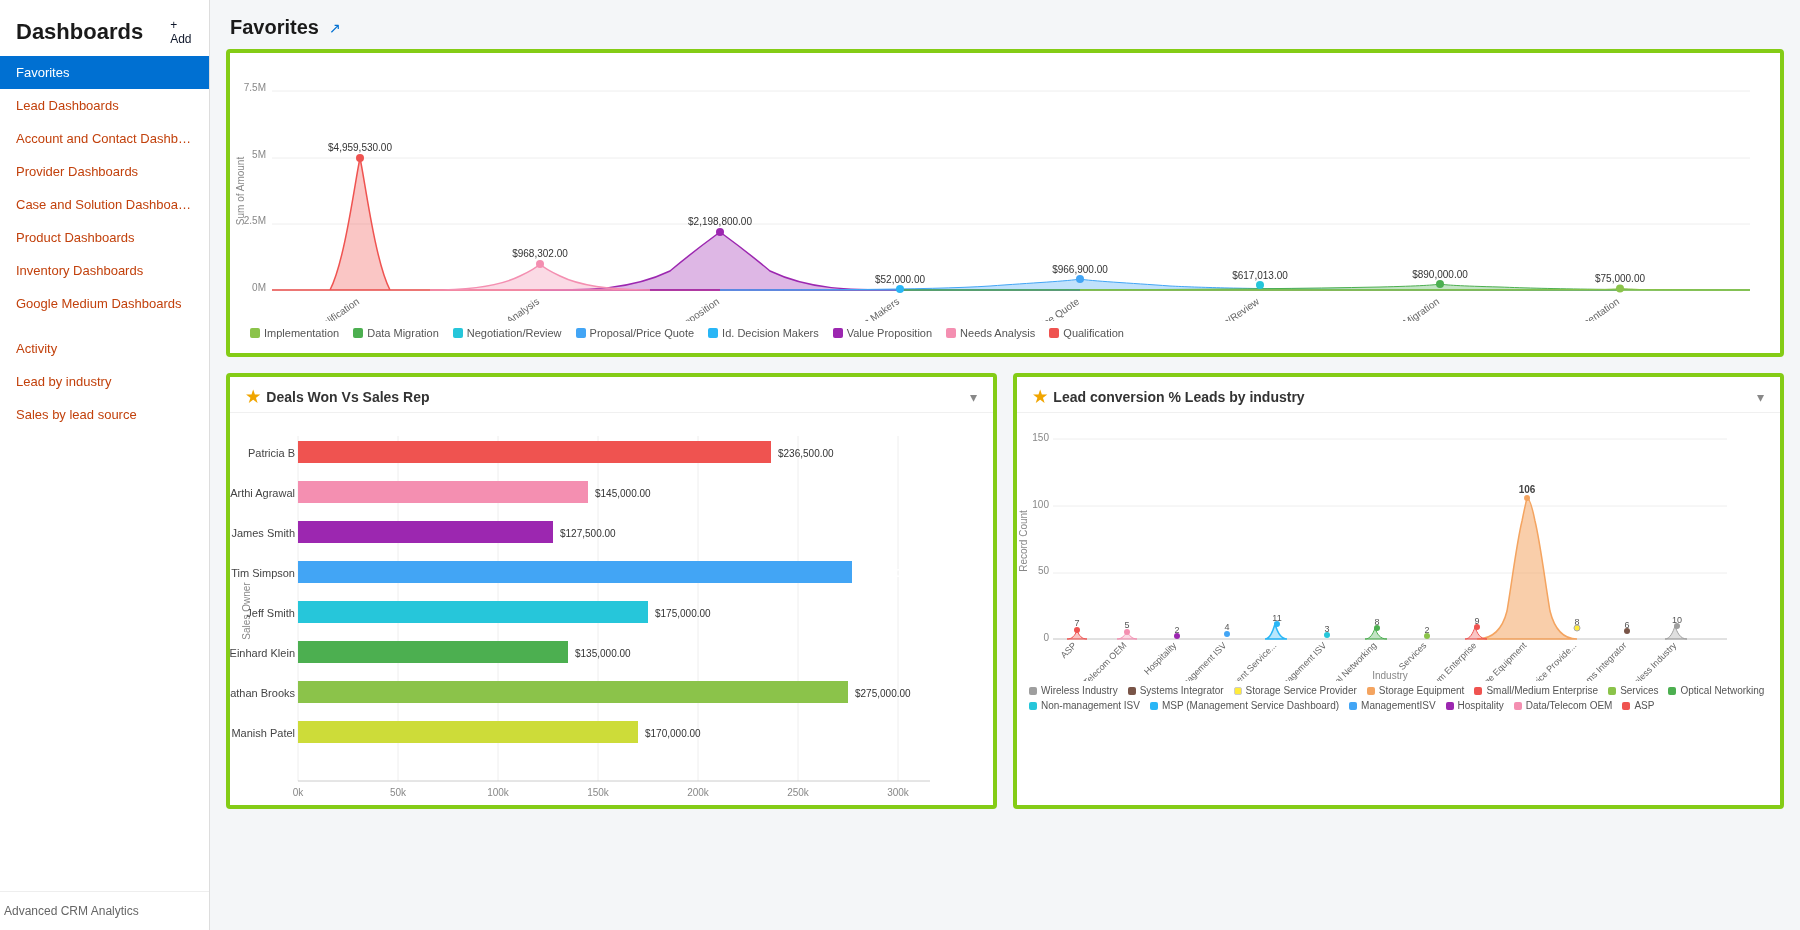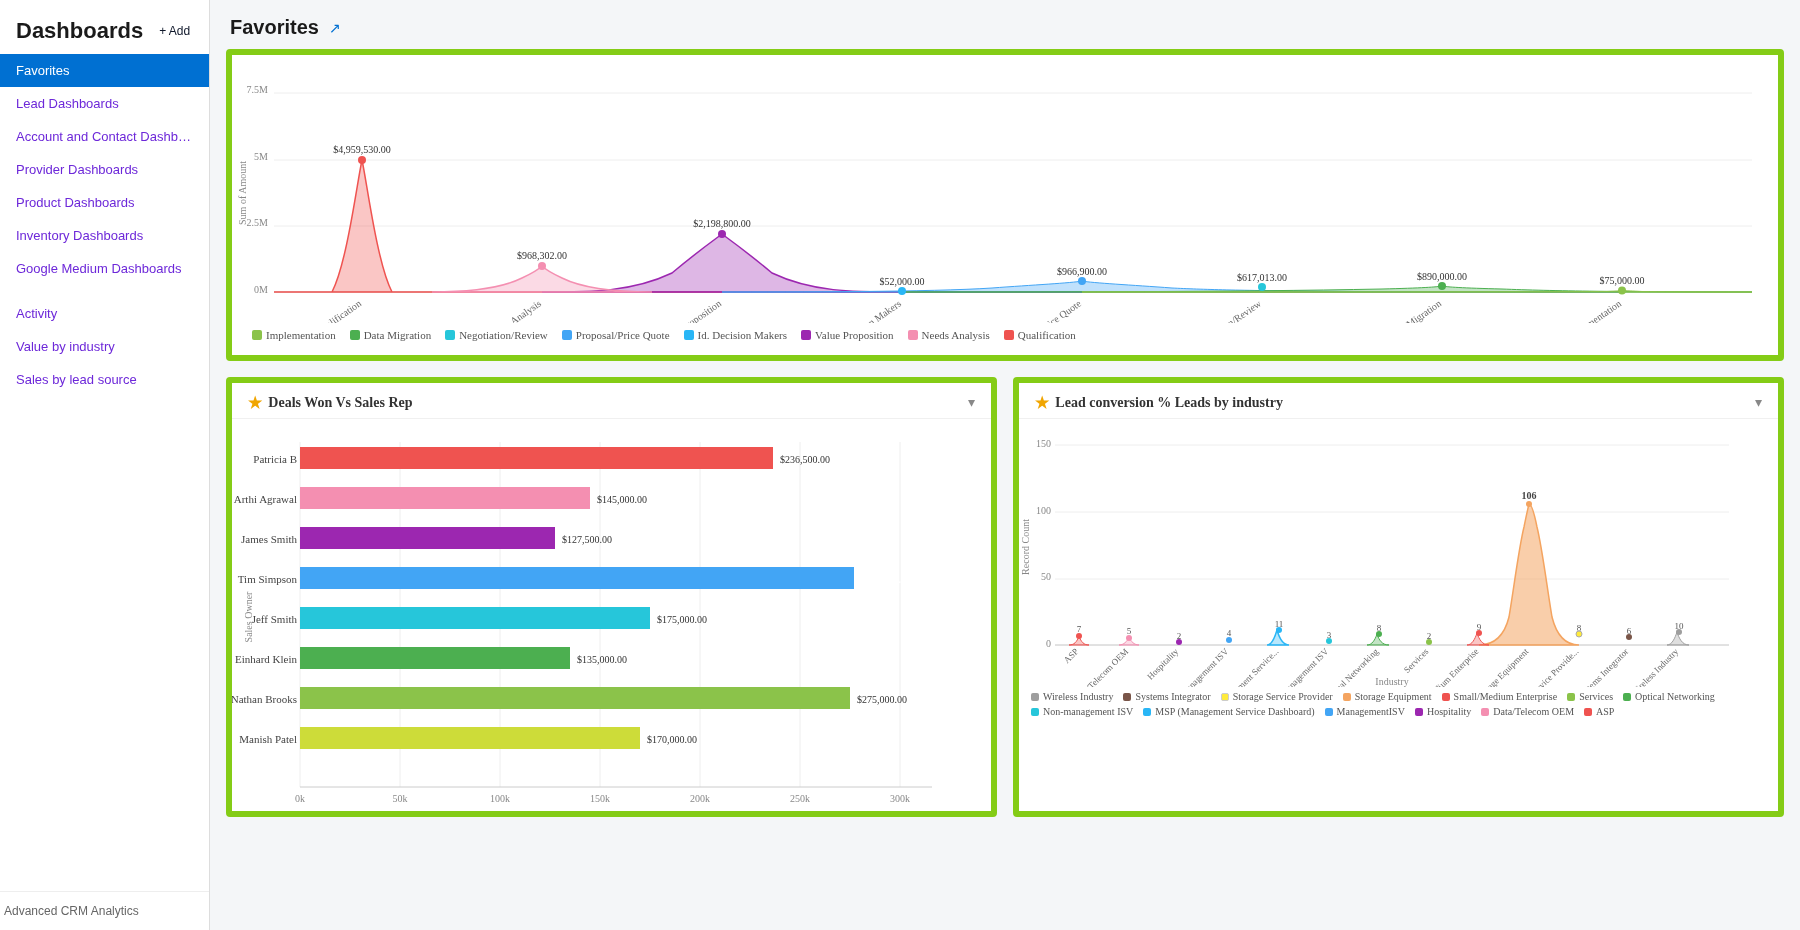--- a/index.html
+++ b/index.html
@@ -15,33 +15,33 @@
       flex-shrink: 0;
       height: 100%;
     }
     #sidebar-title {
       padding: 18px 16px 10px;
       font-size: 22px;
       font-weight: 700;
       color: #1a1a1a;
       display: flex;
       align-items: center;
-      gap: 16px;
+      gap: 27px;
     }
     #sidebar-title span.add-btn {
       font-size: 12px;
       font-weight: 500;
       color: #0f172a;
       cursor: pointer;
     }
     .sidebar-nav { flex: 1; overflow-y: auto; }
     .sidebar-item {
       padding: 9px 16px;
       cursor: pointer;
-      color: #6d28d9;
+      color: #c2410c;
       font-size: 13px;
       white-space: nowrap;
       overflow: hidden;
       text-overflow: ellipsis;
     }
     .sidebar-item.active { background: #0070d2; color: #fff; border-radius: 0; }
     .sidebar-footer {
       padding: 12px 4px;
       font-size: 12px;
       color: #666;
@@ -67,26 +67,25 @@
     #main-header h1 {
       font-size: 20px;
       font-weight: 700;
       color: #1a1a1a;
     }
     .header-icon { color: #0070d2; font-size: 14px; cursor: pointer; }
 
     
     .chart-panel {
       background: #fff;
-      border: 6px solid #84cc16;
+      border: 4px solid #84cc16;
       border-radius: 4px;
       margin: 0 16px 16px;
       padding: 0;
       position: relative;
-      font-family: Liberation Serif, serif;
     }
     .chart-panel-header {
       display: flex;
       align-items: center;
       justify-content: space-between;
       padding: 10px 16px 6px;
       border-bottom: 1px solid #f0f0f0;
     }
     .chart-panel-title {
       display: flex;
@@ -147,26 +146,27 @@
 <nav id="sidebar">
   <div id="sidebar-title">
     <span>Dashboards</span>
     <span class="add-btn">+ Add</span>
   </div>
   <div class="sidebar-nav">
     <div class="sidebar-item active">Favorites</div>
     <div class="sidebar-item">Lead Dashboards</div>
     <div class="sidebar-item">Account and Contact Dashbo...</div>
     <div class="sidebar-item">Provider Dashboards</div>
+    <div class="sidebar-item">Case and Solution Dashboards</div>
     <div class="sidebar-item">Product Dashboards</div>
     <div class="sidebar-item">Inventory Dashboards</div>
     <div class="sidebar-item">Google Medium Dashboards</div>
     <div style="height:12px;"></div>
     <div class="sidebar-item">Activity</div>
-    <div class="sidebar-item">Value by industry</div>
+    <div class="sidebar-item">Lead by industry</div>
     <div class="sidebar-item">Sales by lead source</div>
   </div>
   <div class="sidebar-footer">Advanced CRM Analytics</div>
 </nav>
 
 <main id="main">
   <div id="main-header">
     <h1>Favorites</h1>
     <span class="header-icon">↗</span>
   </div>

